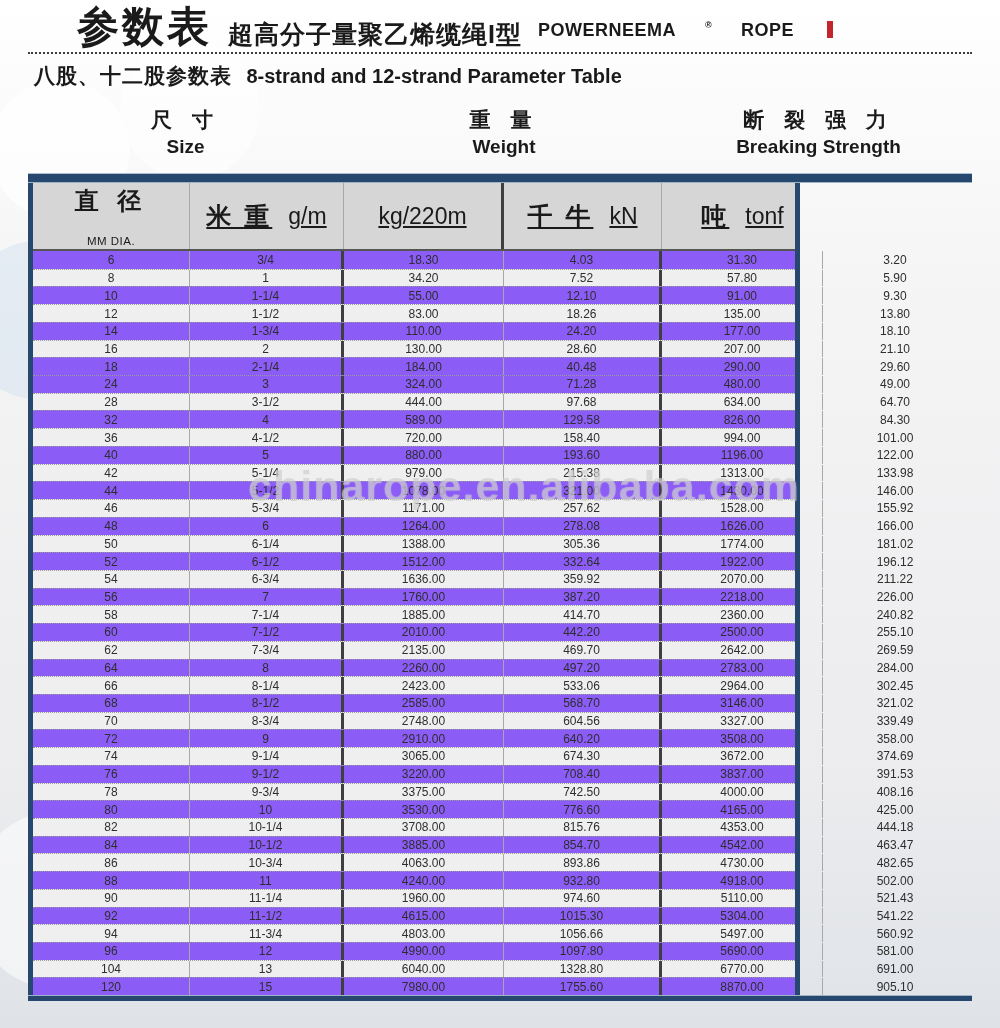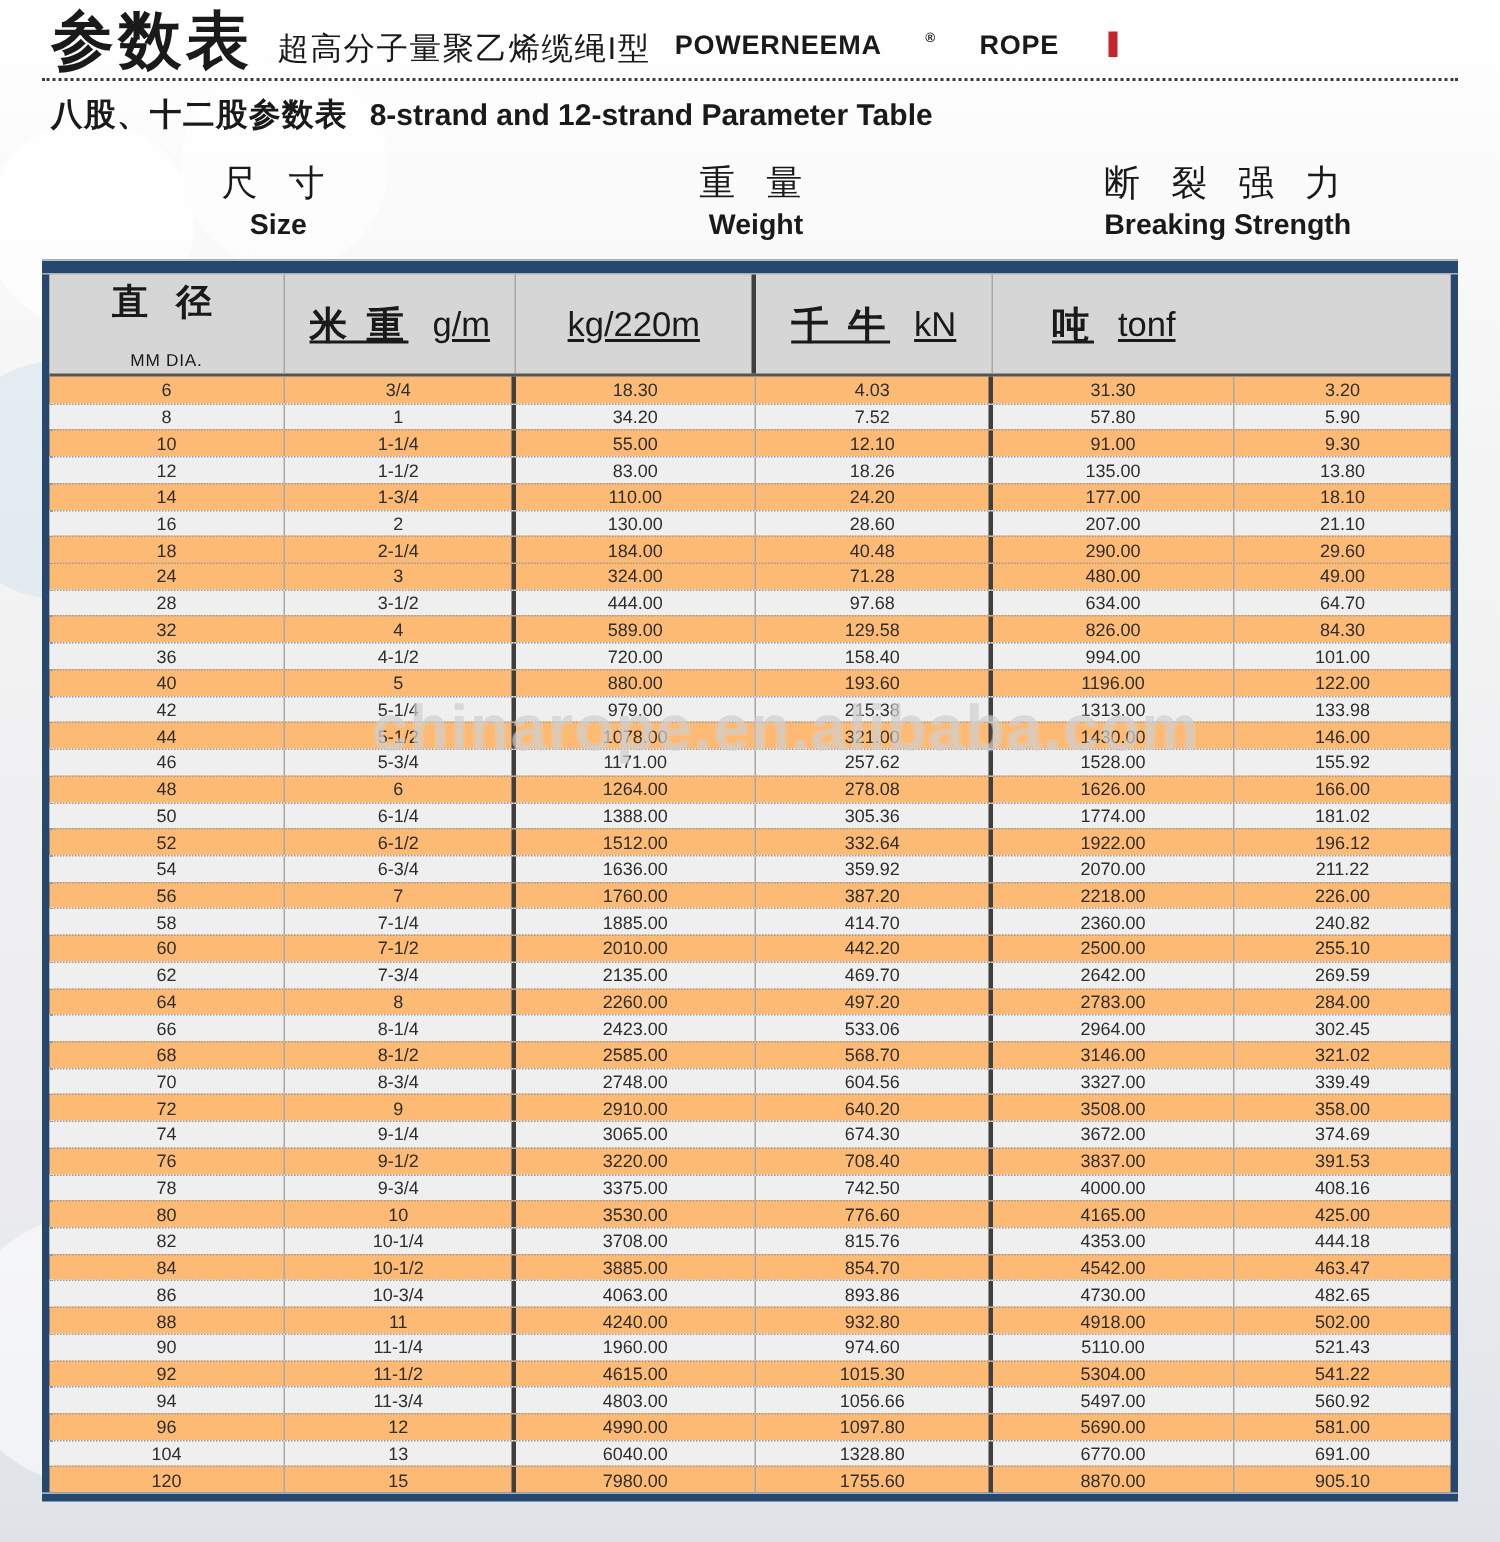--- a/index.html
+++ b/index.html
@@ -11,45 +11,45 @@
       radial-gradient(circle 70px at 60px 150px, rgba(255,255,255,.75) 0 69px, transparent 70px),
       radial-gradient(circle 70px at 190px 110px, rgba(255,255,255,.6) 0 69px, transparent 70px),
       radial-gradient(circle 80px at 40px 320px, rgba(210,225,240,.5) 0 79px, transparent 80px),
       radial-gradient(circle 90px at 120px 620px, rgba(255,255,255,.5) 0 89px, transparent 90px),
       radial-gradient(circle 90px at 60px 900px, rgba(255,255,255,.55) 0 89px, transparent 90px),
       linear-gradient(180deg,#ffffff 0%, #f4f4f5 30%, #ececee 75%, #dfe3e8 100%);
   }
   .page { position:relative; width:1000px; height:1028px; }
 
   
-  .masthead { display:flex; align-items:flex-start; padding:4px 0 0 34px; height:50px; }
+  .masthead { display:flex; align-items:flex-start; padding:4px 0 0 34px; height:50px;margin-left:43px; }
   .title-cn { font-size:42px; font-weight:900; letter-spacing:3px; line-height:46px; }
-  .subtitle-cn { font-size:21px; font-weight:400; margin:14px 0 0 16px; letter-spacing:1px; }
+  .subtitle-cn { font-size:25px; font-weight:700; margin:14px 0 0 16px; letter-spacing:1px; }
   .brand { display:flex; align-items:flex-start; margin:16px 0 0 16px; font-weight:900; font-size:18px; letter-spacing:.5px;gap:28px; }
   .brand .reg { font-size:9px; vertical-align:super; margin:0 1px; }
   .brand-bar { display:inline-block; width:6px; height:17px; margin:1px 0 0 5px; }
 
   .dotted-rule { border-top:2px dotted #3c3c3c; margin:2px 28px 0 28px; }
 
   .subhead { padding:8px 0 0 34px; font-weight:900; }
   .subhead .cn { font-size:21px; letter-spacing:1px; }
   .subhead .en { font-size:20px; margin-left:10px; }
 
   
   .sections { display:flex; margin:16px 0 0 28px; width:944px; }
   .sec { text-align:center; }
   .sec0 { width:315px; } .sec1 { width:322px; } .sec2 { width:307px; }
-  .sec .cn { font-size:24px; font-weight:400; letter-spacing:7px; }
+  .sec .cn { font-size:21px; font-weight:700; letter-spacing:7px; }
   .sec .en { font-size:19px; font-weight:700; margin-top:2px; }
 
   
   .tablewrap { position:absolute; left:28px; top:173px; width:944px; }
   .navybar-top { height:10px; border-top:1px solid #aebfd0; border-bottom:1px solid #9fb3c6; }
   .navybar-bottom { height:6px; border-top:1px solid #9fb3c6; }
-  .tbody-frame { border-left:5px solid #27486e; border-right:5px solid #27486e; width:944px; background:#fdba74; }
+  .tbody-frame { border-left:5px solid #27486e; border-right:5px solid #27486e; width:772px; background:#8b5cf6; }
 
   .grid { display:grid; grid-template-columns:157px 154px 160px 158px 161px 144px; }
   .cell { display:flex; align-items:center; justify-content:center; }
   .bL1 { border-right:1px solid #a8a8a8; }
   .bL2 { border-right:3px solid #3f3f3f; }
 
   .thead { height:68px; background:#d6d6d6; border-bottom:2px solid #555; }
   .thead .cell { flex-direction:column; }
   .th-cn { font-size:24px; font-weight:900; letter-spacing:6px; }
   .th-sub { font-size:11.5px; font-weight:400; letter-spacing:.5px; margin-top:18px; }

